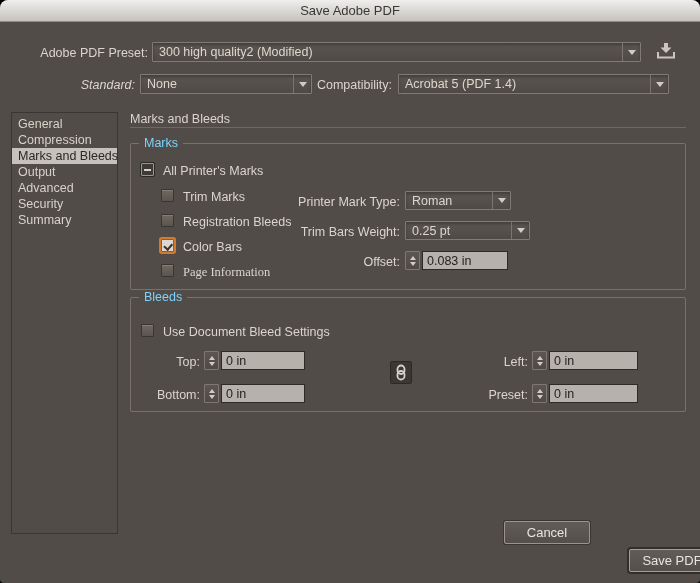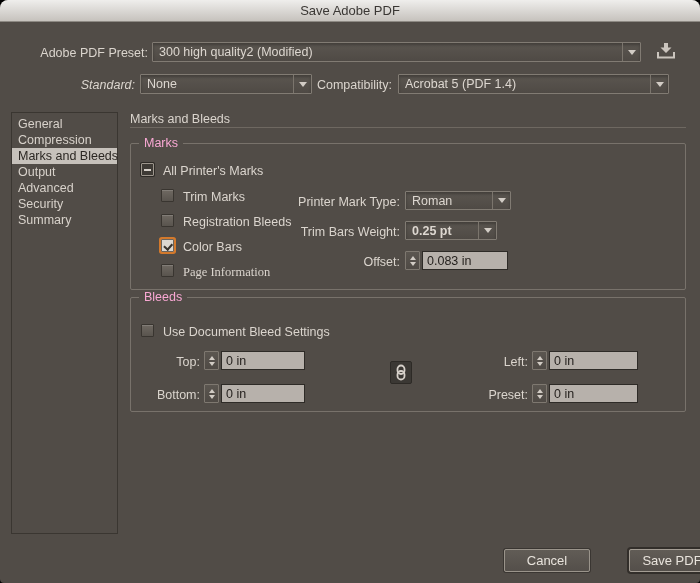--- a/index.html
+++ b/index.html
@@ -46,21 +46,21 @@
   .cb.checked::after { content:""; position:absolute; left:2px; top:2.5px; width:6px; height:3.5px;
     border-left:2px solid #38332e; border-bottom:2px solid #38332e; transform:rotate(-48deg); }
 
   
   .sidebar { position:absolute; left:11px; top:112px; width:107px; height:422px; border:1px solid #3a3631; padding-top:3px; }
   .side-item { height:16px; line-height:16px; padding-left:6px; font-size:12.5px; color:#d8d2cb; cursor:default; white-space:nowrap; }
   .side-item.selected { background:#c6c1bb; color:#2b2723; }
 
   
   .groupbox { position:absolute; border:1px solid #78726b; border-radius:2px; }
-  .legend { position:absolute; top:-8px; left:8px; background:#514c47; padding:0 5px; font-size:12.5px; color:#f9a8d4; }
+  .legend { position:absolute; top:-8px; left:8px; background:#514c47; padding:0 5px; font-size:12.5px; color:#7dd3fc; }
 
   .divider { position:absolute; left:130px; top:127px; width:556px; height:1px; background:#6e6861; }
 
   
   .btn { position:absolute; height:23px; border:1px solid #9a948b; border-radius:2px;
     background:linear-gradient(#615c56,#544f4a); color:#e8e3dc; font-size:13px;
     font-family:"Liberation Sans","DejaVu Sans",sans-serif; cursor:default;
     display:flex; align-items:center; justify-content:center; box-shadow:0 0 0 1px #3a3632; }
   .btn.default { border:1px solid #a49d94; box-shadow:0 0 0 2px #322e2a;margin-left:29px; }
 
@@ -132,21 +132,21 @@
   <span class="cb" style="left:161px; top:264px;"></span>
   <div class="lbl" style="left:183px; top:265px;font-family:Liberation Serif, serif;">Page Information</div>
 
   <div class="lbl r" style="left:250px; top:195px; width:150px;">Printer Mark Type:</div>
   <div class="dropdown" style="left:405px; top:191px; width:106px; height:19px;">
     <span class="dd-text" style="top:1.5px;">Roman</span>
     <span class="dd-arrow"></span>
   </div>
 
   <div class="lbl r" style="left:250px; top:225px; width:150px;">Trim Bars Weight:</div>
-  <div class="dropdown" style="left:405px; top:221px; width:92px; height:19px;font-weight:bold;">
+  <div class="dropdown" style="left:405px; top:221px; width:125px; height:19px;">
     <span class="dd-text" style="top:1.5px;">0.25 pt</span>
     <span class="dd-arrow"></span>
   </div>
 
   <div class="lbl r" style="left:250px; top:255px; width:150px;">Offset:</div>
   <span class="stepper" style="left:405px; top:251px;">
     <span class="step-up"></span>
     <span class="step-dn"></span>
   </span>
   <input class="numfield" style="left: 422px; top: 251px; width: 86px;" value="0.083 in">
@@ -186,16 +186,16 @@
   </span>
   <input class="numfield" style="left: 549px; top: 351px; width: 89px;" value="0 in">
 
   <div class="lbl r" style="left:428px; top:388px; width:100px;">Preset:</div>
   <span class="stepper" style="left:532px; top:384px;">
     <span class="step-up"></span>
     <span class="step-dn"></span>
   </span>
   <input class="numfield" style="left: 549px; top: 384px; width: 89px;" value="0 in">
 
-  <button class="btn" style="left:504px; top:549px; width:86px;">Cancel</button>
+  <button class="btn" style="left:504px; top:521px; width:86px;">Cancel</button>
   <button class="btn default" style="left:600px; top:549px; width:86px;">Save PDF</button>
 
 </div>
 
 </body></html>

